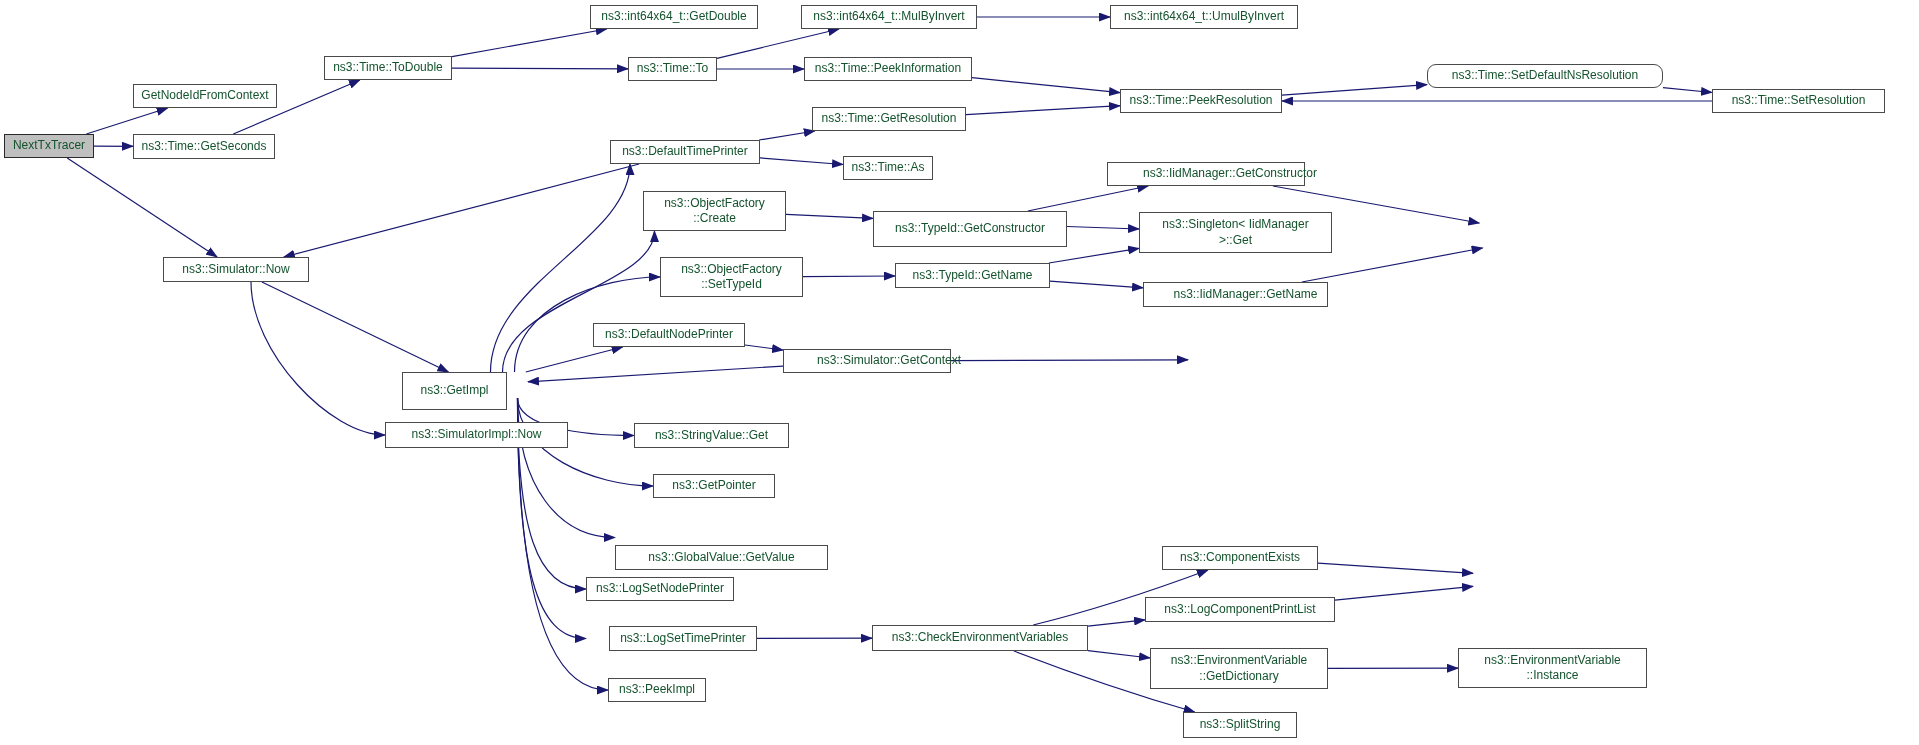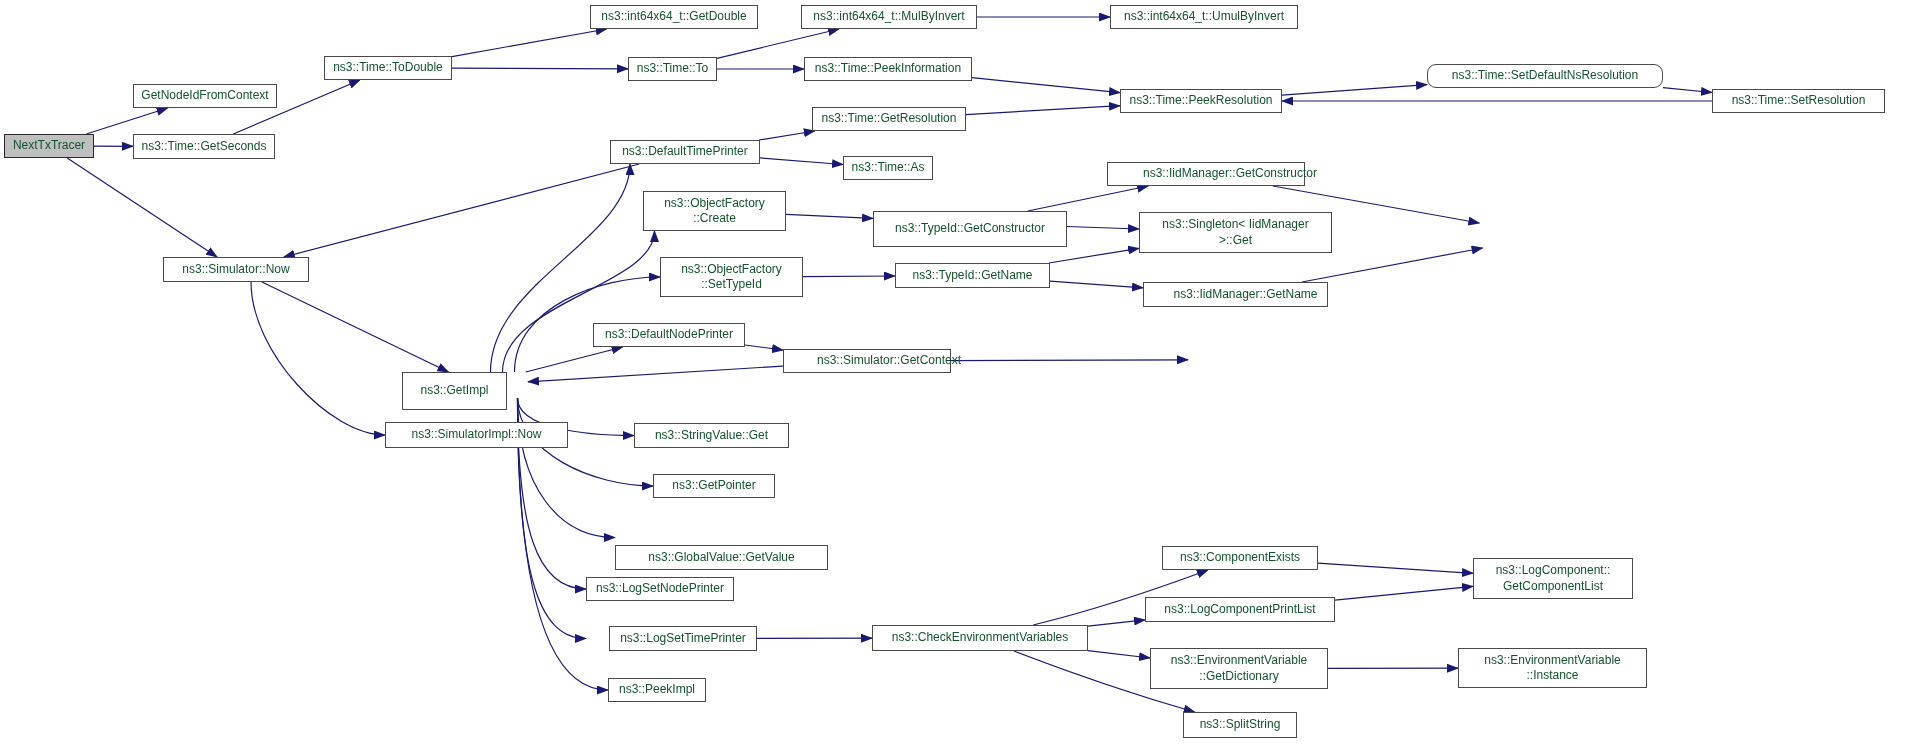--- a/index.html
+++ b/index.html
@@ -204,21 +204,17 @@
     <div class="node" style="left: 1145px; top: 597px; width: 190px; height: 25px;">
       <span>ns3::LogComponentPrintList</span>
     </div>
     <div class="node" style="left: 1150px; top: 648px; width: 178px; height: 41px;">
       <span>ns3::EnvironmentVariable</span>
       <span>::GetDictionary</span>
     </div>
     <div class="node" style="left: 1183px; top: 712px; width: 114px; height: 26px;">
       <span>ns3::SplitString</span>
     </div>
-    <div class="node" style="left: 1473px; top: 558px; width: 160px; height: 41px;">
-      <span>ns3::LogComponent::</span>
-      <span>GetComponentList</span>
-    </div>
     <div class="node" style="left: 1458px; top: 648px; width: 189px; height: 40px;">
       <span>ns3::EnvironmentVariable</span>
       <span>::Instance</span>
     </div>
   </div>
 
 </body></html>

